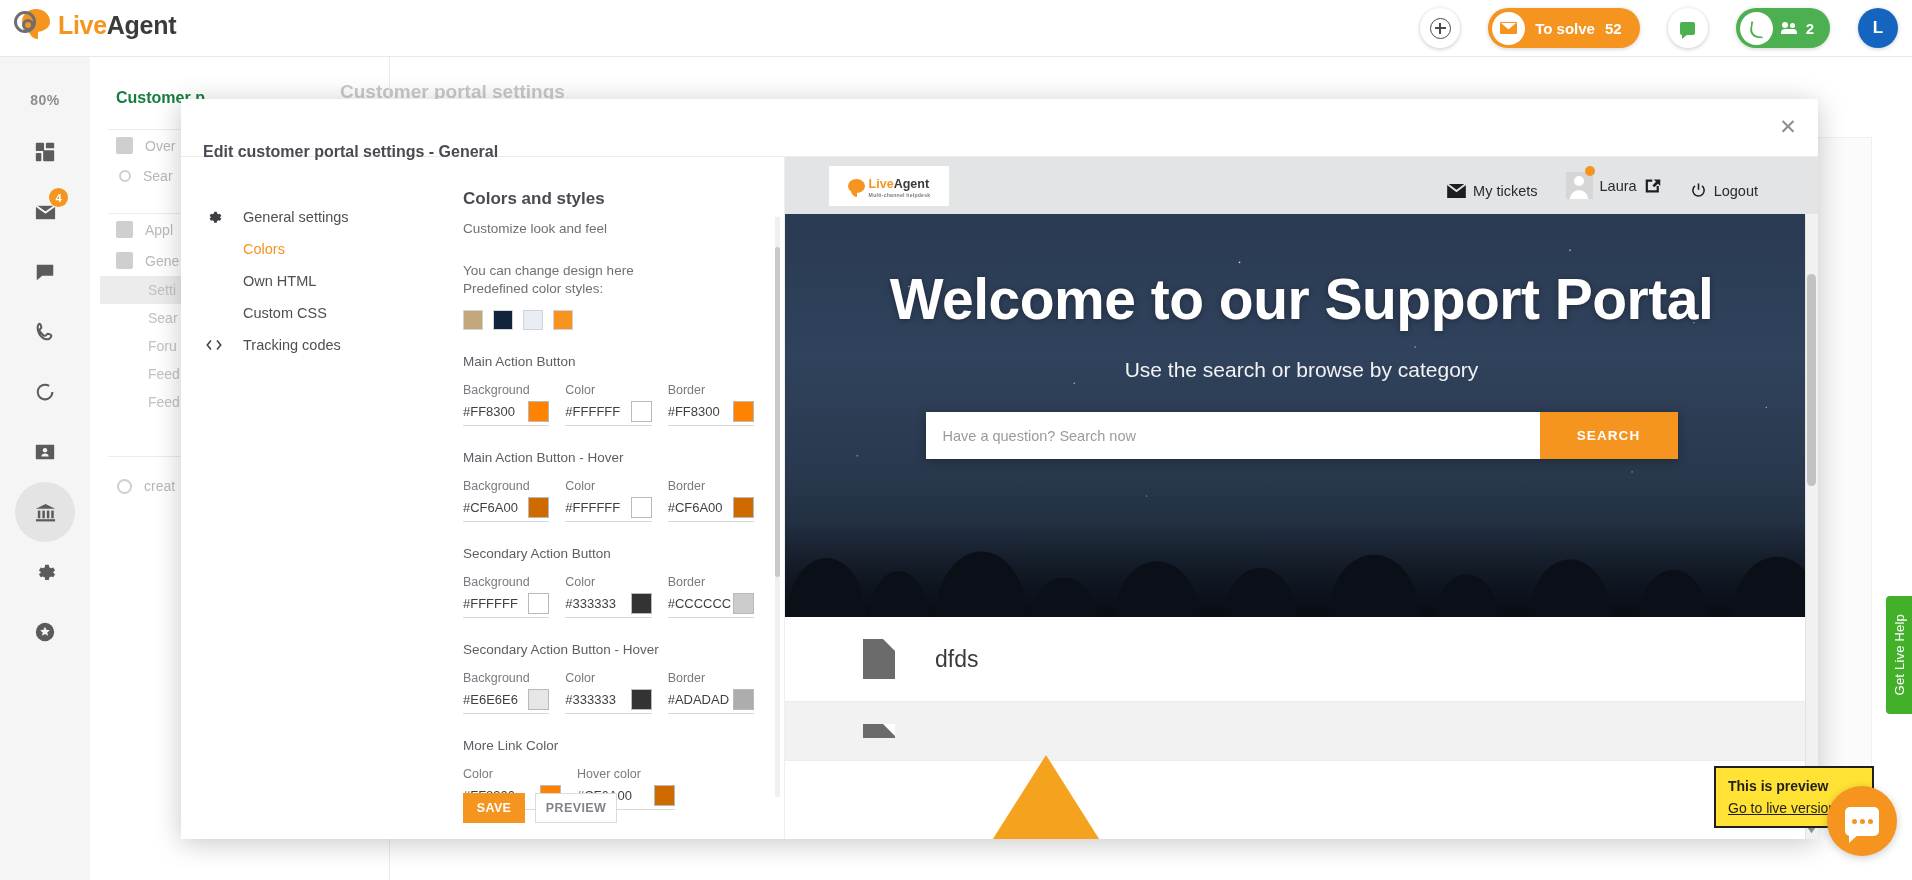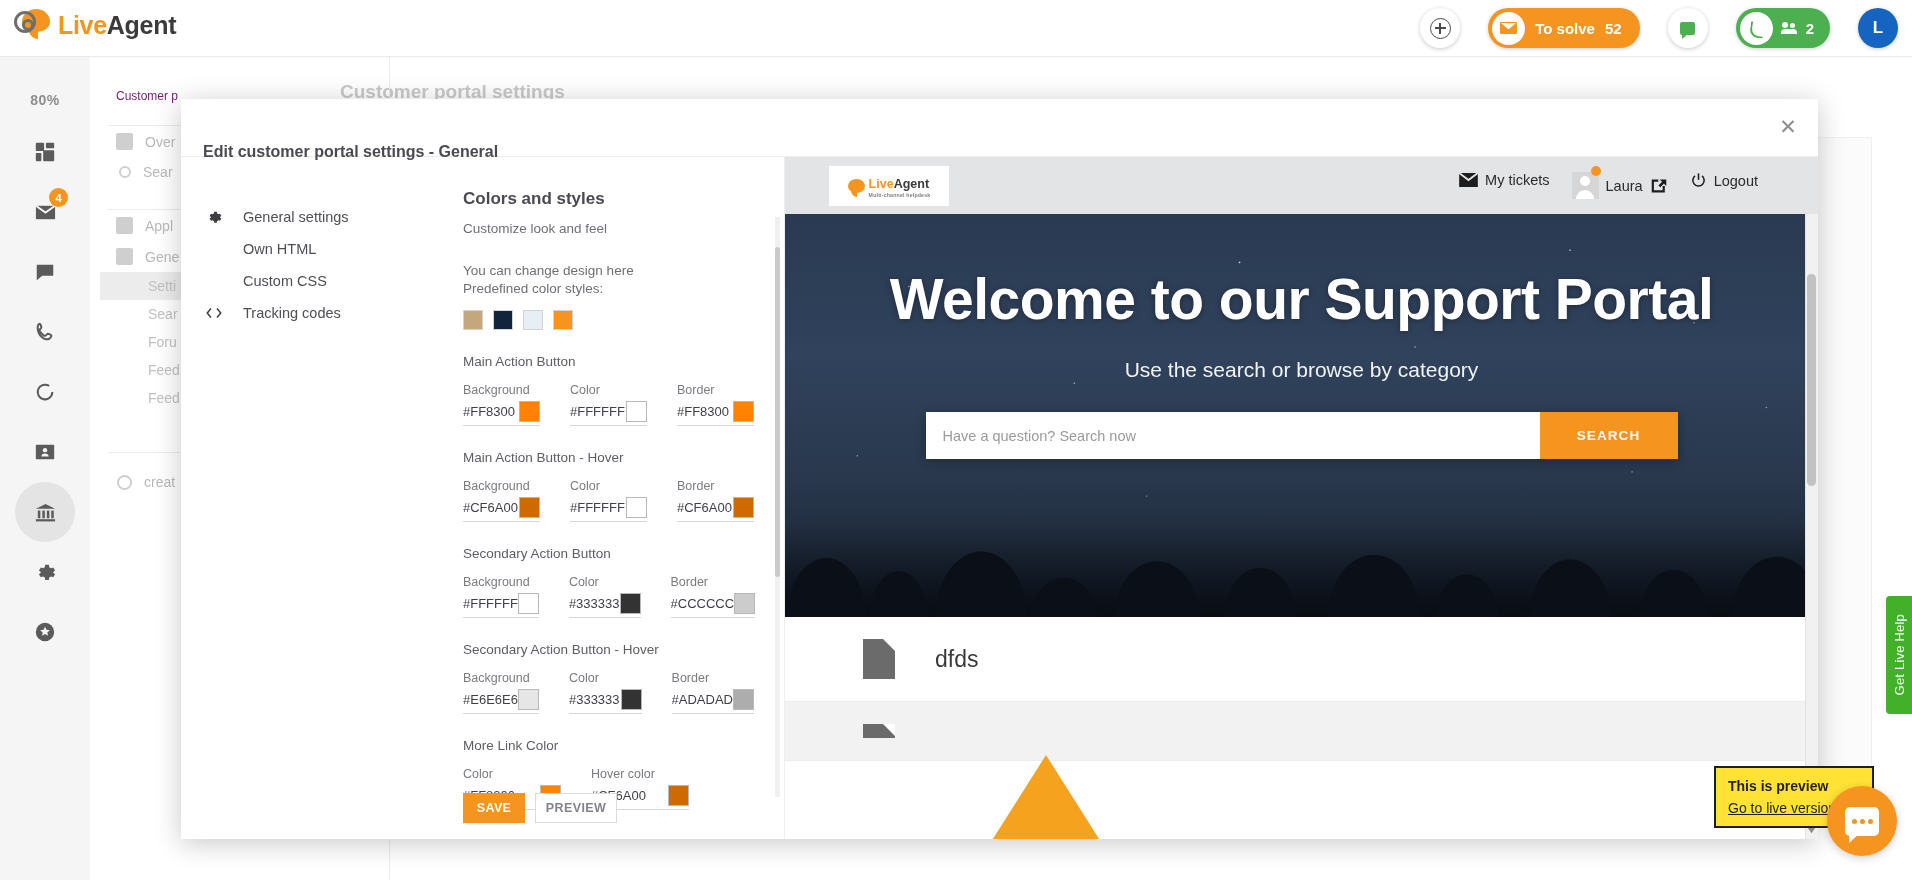--- a/index.html
+++ b/index.html
@@ -105,21 +105,21 @@
   .rail-badge {
     position: absolute; top: 6px; right: 7px; width: 19px; height: 19px; border-radius: 50%;
     background: #f5941f; color: #fff; font-size: 11px; font-weight: 700;
     display: flex; align-items: center; justify-content: center;
   }
   .ri { fill: #5b5b5b; }
 
   
   .bg-page { position: absolute; left: 90px; top: 57px; width: 1822px; height: 823px; background: #fff; }
   .bg-left-col { position: absolute; left: 10px; top: 0; width: 290px; height: 823px; border-right: 1px solid #ececec; }
-  .bg-title { color: #701a75; font-size: 12px; padding: 32px 0 0 16px; }
+  .bg-title { color: #15803d; font-size: 16px; padding: 32px 0 0 16px; font-weight: bold; }
   .bg-hr { height:1px; background:#ececec; margin: 22px 8px 0 8px; }
   .bg-row { display:flex; align-items:center; gap: 12px; padding: 7px 0 7px 16px; color: #b9b9b9; font-size: 14px; }
   .bg-sq { width: 17px; height: 17px; background:#cfcfcf; border-radius:2px; flex:none; }
   .bg-sub { padding: 6px 0 6px 48px; color: #c2c2c2; font-size: 14px; }
   .bg-sub.sel { background: #ececec; }
   .bg-main-title { position:absolute; left: 250px; top: 24px; color: #c9c9c9; font-size: 19px; font-weight: 700; }
   .bg-main-panel { position:absolute; left: 300px; top: 80px; right: 40px; height: 640px; background: #fbfbfb; border: 1px solid #f0f0f0; }
 
   
   .modal-shadow {
@@ -147,21 +147,21 @@
   .m-form {
     width: 352px; flex: none; padding: 32px 30px 0 30px; position: relative;
     border-right: 1px solid #eee; overflow: hidden;
   }
   .m-form-title { font-size: 17px; font-weight: 700; color: #4a4a52; }
   .m-form-sub { font-size: 13.5px; color: #6f6f77; margin-top: 12px; }
   .m-form-hint { font-size: 13.5px; color: #6f6f77; margin-top: 26px; line-height: 1.35; }
   .swatch-row { display: flex; gap: 10px; margin-top: 12px; }
   .pre-sw { width: 20px; height: 20px; border: 1px solid #d3d3d3; }
   .grp-title { font-size: 13.5px; color: #5d5d65; margin-top: 24px; }
-  .fields { display: flex; gap: 30px; margin-top: 14px; }
+  .fields { display: flex; gap: 16px; margin-top: 14px; }
   .fld { width: 98px; }
   .fld-label { font-size: 12.5px; color: #7a7a82; margin-bottom: 4px; }
   .fld-box { display: flex; align-items: center; border-bottom: 1px solid #d8d8d8; padding-bottom: 3px; }
   .fld-val { font-size: 13px; color: #3f3f46; flex: 1; white-space: nowrap; overflow: hidden; }
   .fld-chip { width: 21px; height: 21px; border: 1px solid #b9b9b9; flex: none; }
   .m-actions { position: absolute; left: 30px; bottom: 16px; display: flex; gap: 10px; }
   .btn-save {
     background: #f5941f; color: #fff; border: none; width: 62px; height: 30px;
     font-size: 12.5px; font-weight: 700; letter-spacing: .4px;
   }
@@ -182,21 +182,21 @@
   }
   .pv-logo {
     position: absolute; left: 44px; top: 9px; width: 120px; height: 40px; background: #fff;
     display: flex; align-items: center; justify-content: center; gap: 4px;
   }
   .pvl-bubble { width: 17px; height: 14px; background: #f5941f; border-radius: 50%; position: relative; }
   .pvl-bubble:after { content:""; position:absolute; left:3px; bottom:-4px; width:6px;height:7px;background:#f5941f;border-radius:0 0 0 100%; }
   .pvl-txt { font-size: 12.5px; font-weight: 700; line-height: 1; }
   .pvl-txt .o { color: #f5941f; } .pvl-txt .d { color: #3b3b3b; }
   .pvl-sub { font-size: 5.2px; color: #7d7d7d; font-weight: 700; letter-spacing: .2px; }
-  .pv-right { position: absolute; right: 60px; display: flex; align-items: flex-start; gap: 22px; font-size: 14.5px; color: #2b2b2b; }
+  .pv-right { position: absolute; right: 60px; display: flex; align-items: flex-end; gap: 28px; font-size: 14.5px; color: #2b2b2b; }
   .pv-link { display: flex; align-items: center; gap: 7px; }
   .pv-ava { width: 27px; height: 27px; background: #d6d6d6; position: relative; }
   .pv-ava:before { content:""; position:absolute; left:8.5px; top:4px; width:10px;height:10px;border-radius:50%;background:#fff;}
   .pv-ava:after { content:""; position:absolute; left:4.5px; bottom:0; width:18px;height:9px;border-radius:9px 9px 0 0;background:#fff;}
   .pv-dot { position:absolute; left:19px; top:-6px; width:10px;height:10px;border-radius:50%;background:#f5941f;}
 
   .pv-hero {
     height: 403px; position: relative; overflow: hidden;
     background:
       radial-gradient(1.2px 1.2px at 12% 18%, rgba(255,255,255,.85), transparent),
@@ -455,20 +455,21 @@
 
       <div class="m-nav">
         <div class="m-nav-item">
           <span class="m-nav-icon">
             <svg width="16" height="16" viewBox="0 0 24 24" fill="#3e3e45">
               <path d="M12 8.6a3.4 3.4 0 1 0 0 6.8 3.4 3.4 0 0 0 0-6.8zm9 3.4l2-1.6-2-3.4-2.4 1a7.6 7.6 0 0 0-2-1.2L16.2 4h-4l-.4 2.8c-.7.3-1.4.7-2 1.2l-2.4-1-2 3.4 2 1.6a7 7 0 0 0 0 .8l-2 1.6 2 3.4 2.4-1c.6.5 1.3.9 2 1.2l.4 2.8h4l.4-2.8c.7-.3 1.4-.7 2-1.2l2.4 1 2-3.4-2-1.6z"></path>
             </svg>
           </span>
           <span>General settings</span>
         </div>
+        <div class="m-sub active">Colors</div>
         <div class="m-sub">Own HTML</div>
         <div class="m-sub">Custom CSS</div>
         <div class="m-nav-item">
           <span class="m-nav-icon">
             <svg width="18" height="14" viewBox="0 0 24 18" fill="none" stroke="#3e3e45" stroke-width="2">
               <path d="M8 3L3 9l5 6M16 3l5 6-5 6"></path>
             </svg>
           </span>
           <span>Tracking codes</span>
         </div>

